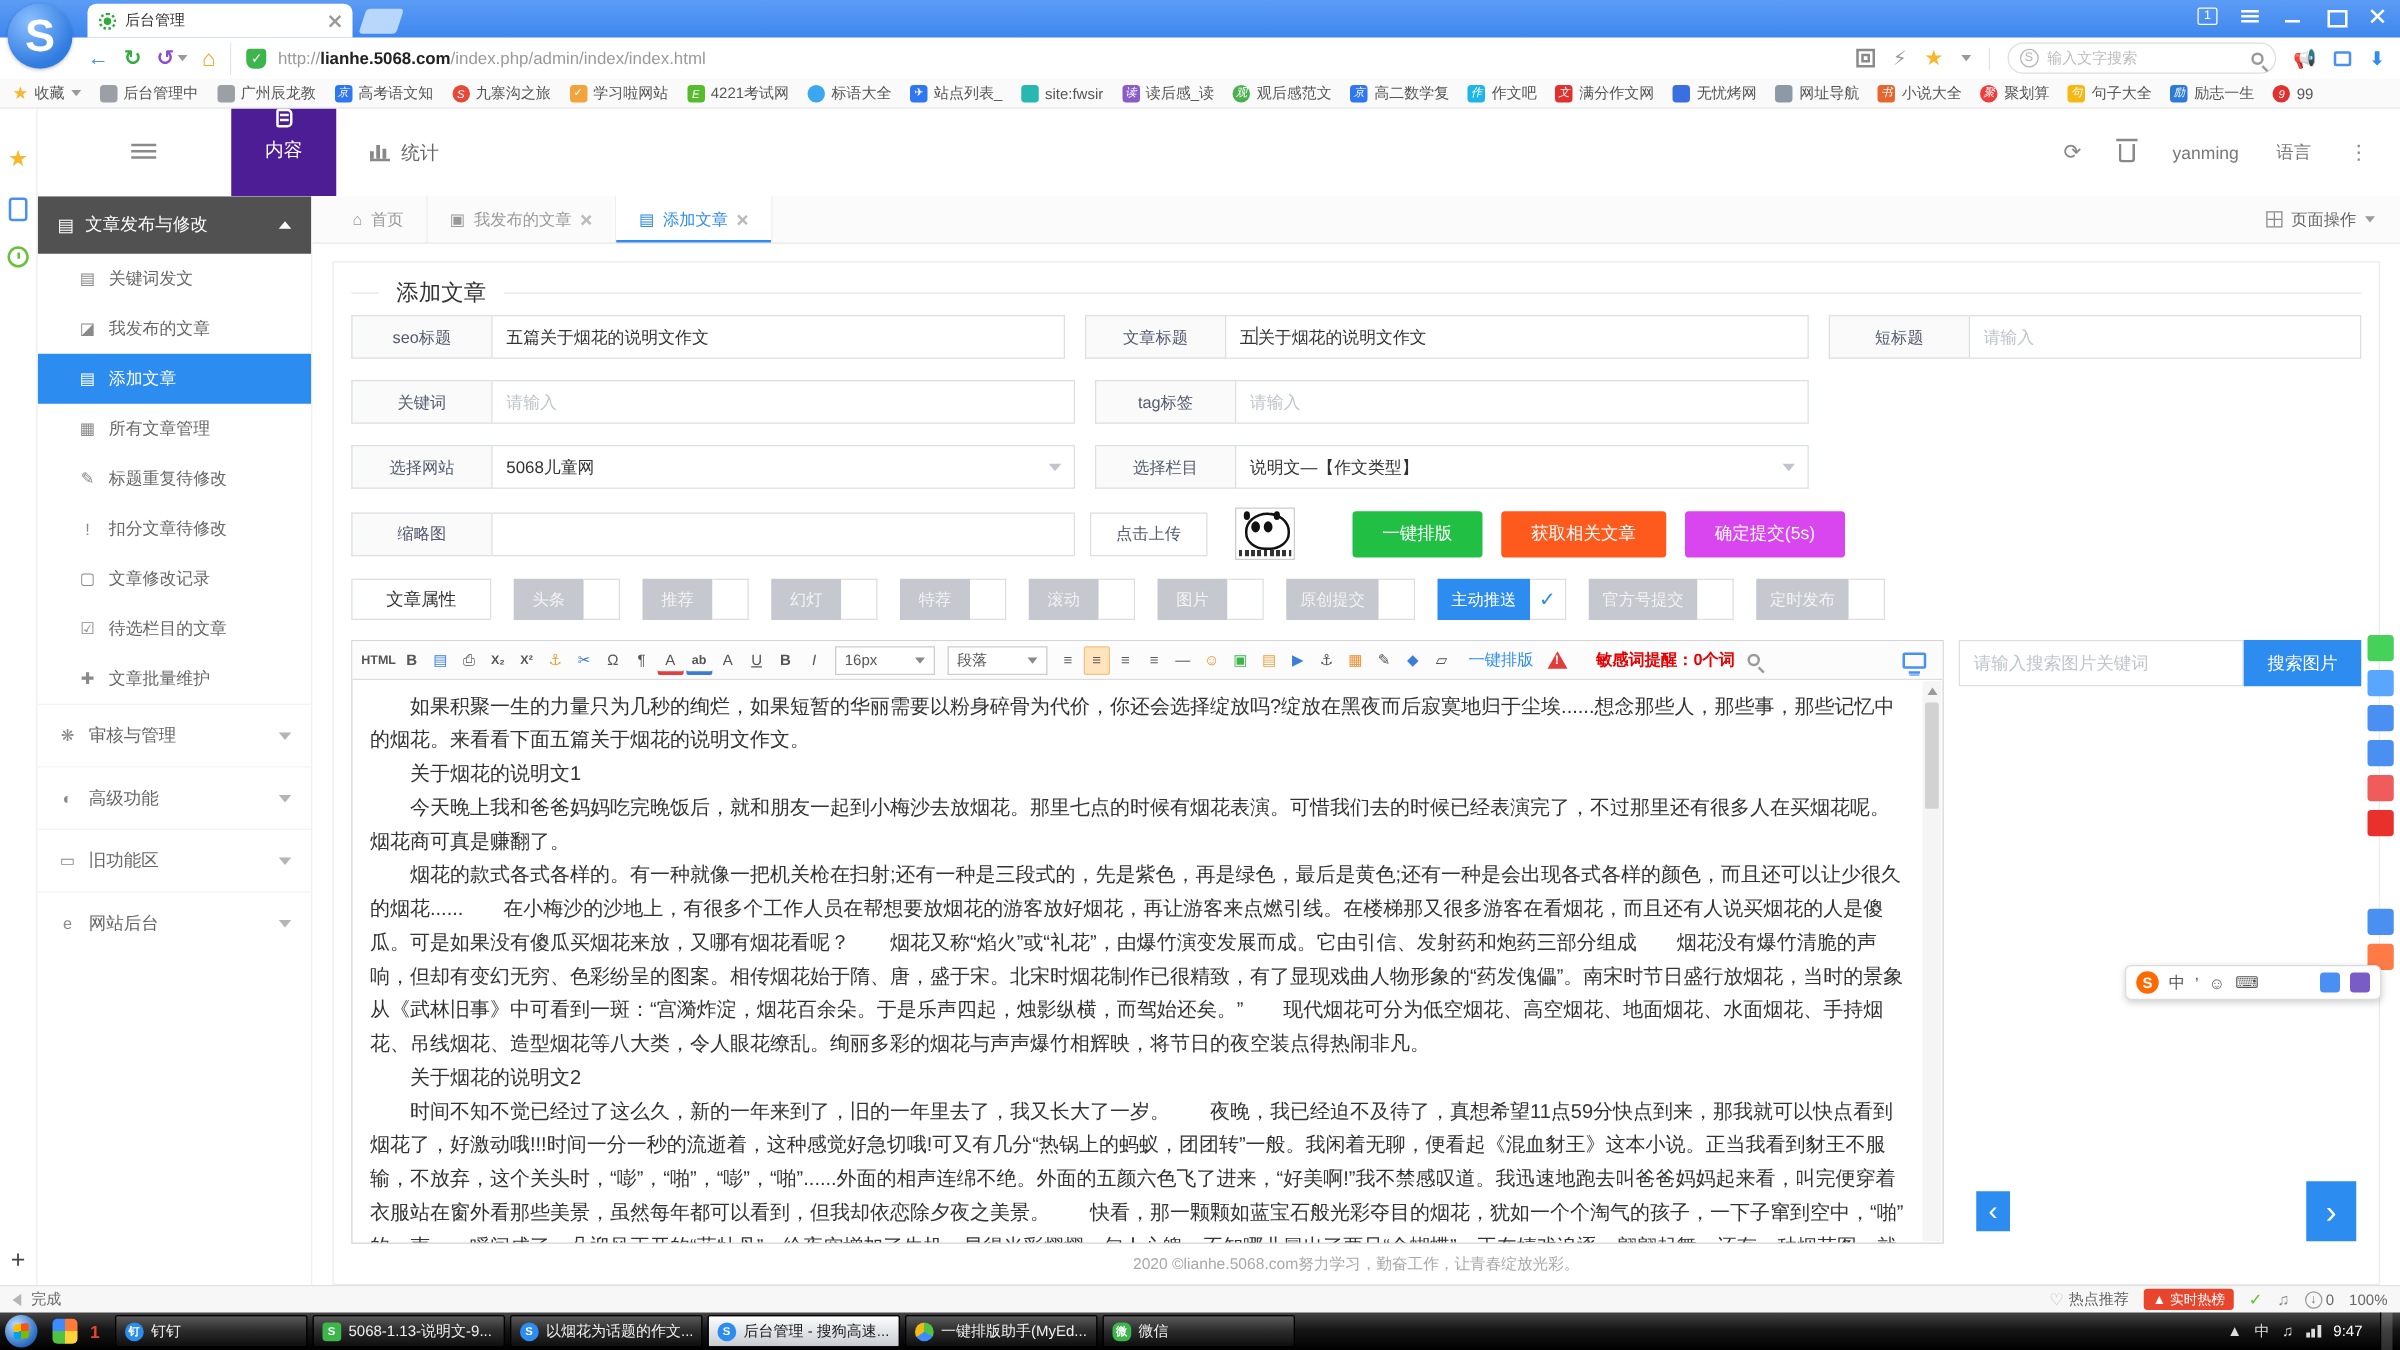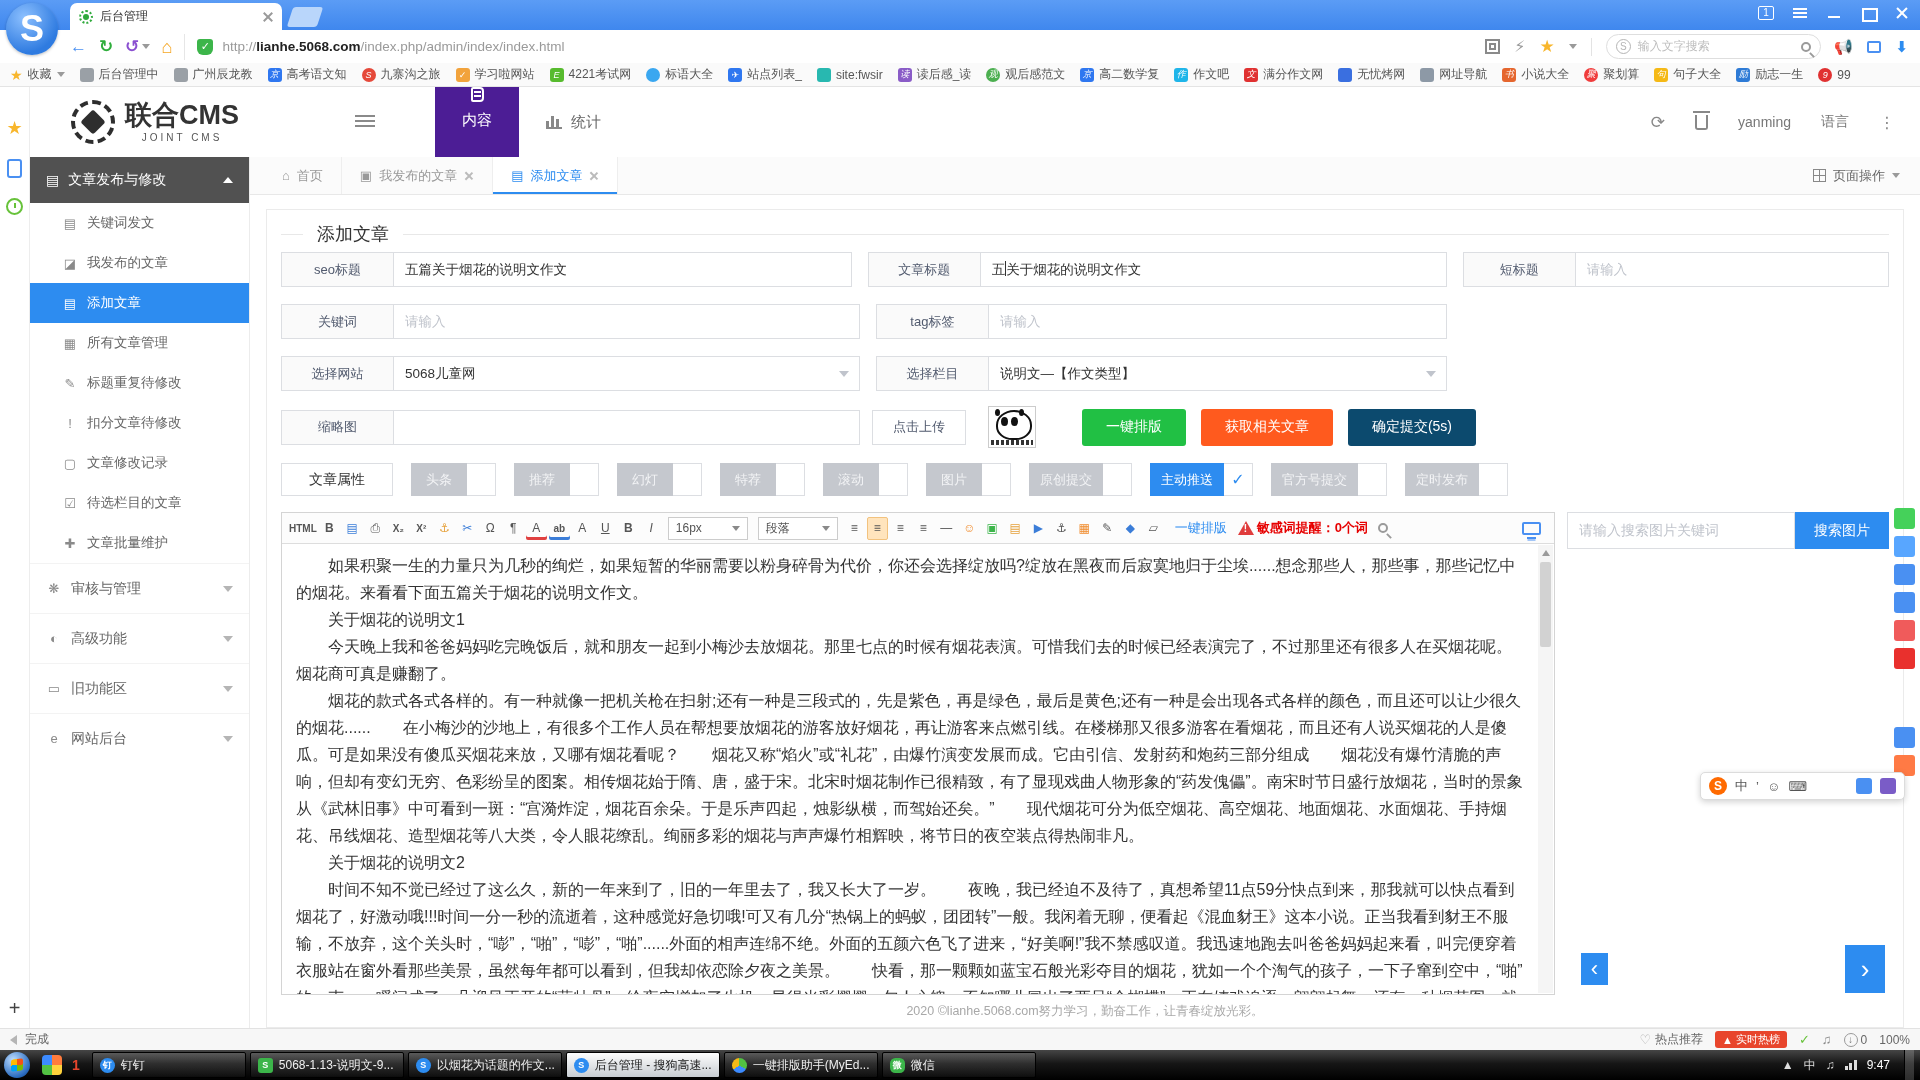--- a/index.html
+++ b/index.html
@@ -136,41 +136,41 @@
   .thumb-row { display:flex; margin-top:17px; height:38px; align-items:center; flex:none; }
   .thumb-group { display:flex; width:36%; height:35px; }
   .btn-upload { height:35px; border:1px solid #dcdee2; padding:0 20px; display:flex; align-items:center; margin-left:12px; font-size:13px; color:#515a6e; background:#fff; }
   .panda { width:48px; height:42px; margin-left:22px; border:1px solid #ccc; background:#fff; position:relative; flex:none; }
   .panda:before { content:""; position:absolute; left:7px; top:3px; width:32px; height:26px; background:#fff; border:2px solid #111; border-radius:50% 50% 45% 45%; }
   .panda:after { content:""; position:absolute; left:12px; top:10px; width:7px; height:9px; background:#111; border-radius:50%; box-shadow:10px 0 0 #111, -7px -9px 0 -1px #111, 17px -9px 0 -1px #111; }
   .panda i { position:absolute; left:2px; bottom:2px; right:2px; height:5px; background:repeating-linear-gradient(90deg,#333 0 3px,#fff 3px 5px); }
   .btn { height:37px; border-radius:3px; color:#fff; font-size:14px; display:flex; align-items:center; justify-content:center; padding:0 24px; white-space:nowrap; }
   .btn-green { background:#21c044; margin-left:46px; }
   .btn-orange { background:#ff5a1e; margin-left:15px; }
-  .btn-blue { background:#0c4a6e; margin-left:15px; }
+  .btn-blue { background:#d946ef; margin-left:15px; }
 
   .attr-row { display:flex; margin-top:17px; height:33px; gap:18px; align-items:stretch; flex:none; }
   .attr-label { width:112px; border:1px solid #dcdee2; background:#fff; display:flex; align-items:center; justify-content:center; font-size:14px; color:#333; flex:none; }
   .attr { display:flex; flex:none; }
   .attr .al { background:#c5c8ce; color:#f2f3f5; display:flex; align-items:center; justify-content:center; font-size:13px; padding:12px 11px; min-width:56px; white-space:nowrap; }
   .attr .ab { width:29px; background:#fff; border:1px solid #dcdee2; border-left:none; display:flex; align-items:center; justify-content:center; color:#2d8cf0; font-size:16px; font-weight:bold; }
   .attr.on .al { background:#2d8cf0; color:#fff; }
 
   .work { display:flex; gap:12px; margin-top:16px; flex:1; min-height:0; }
   .editor { flex:1; border:1px solid #d4d4d4; display:flex; flex-direction:column; min-width:0; }
   .etoolbar { height:31px; border-bottom:1px solid #ddd; background:#fcfcfc; display:flex; align-items:center; padding:0 7px; gap:2px; flex:none; overflow:hidden;justify-content:space-between; }
   .ei { min-width:21px; height:23px; display:flex; align-items:center; justify-content:center; border-radius:2px; font-size:12px; color:#555; flex:none; }
   .ei.sm { font-size:10px; font-weight:bold; }
   .c-blue { color:#3b7dd8; } .c-gold { color:#e6a23c; } .c-orange { color:#f08c2e; } .c-green { color:#3cb54a; }
   .u-red { box-shadow:inset 0 -3px 0 #e04040; } .u-blue { box-shadow:inset 0 -3px 0 #3b7dd8; }
   .align-active { background:#ffe4bd; border:1px solid #f2c27e; }
   .esel { width:80px; height:23px; border:1px solid #ccc; background:#fff; display:flex; align-items:center; justify-content:space-between; padding:0 7px; color:#555; font-size:12px; margin:0 4px; flex:none; }
   .esel .tiny-caret { border-top-color:#8a8a8a; }
   .fmt-link { color:#2d8cf0; font-size:13px; margin:0 9px; white-space:nowrap; flex:none; }
-  .warn { color:#e60000; font-weight:bold; font-size:13px; display:flex; align-items:center; gap:3px; white-space:nowrap; flex:none; }
+  .warn { color:#e60000; font-weight:bold; font-size:13px; display:flex; align-items:center; gap:23px; white-space:nowrap; flex:none; }
   .warn-tri { width:0; height:0; border-left:8px solid transparent; border-right:8px solid transparent; border-bottom:14px solid #e03c3c; position:relative; }
   .warn-tri:after { content:"!"; position:absolute; left:-2px; top:2px; color:#fff; font-size:10px; font-weight:bold; }
   .monitor-ic { margin-left:auto; margin-right:6px; width:19px; height:13px; border:2px solid #4a90f2; border-radius:2px; position:relative; flex:none; }
   .monitor-ic:after { content:""; position:absolute; left:3px; top:13px; width:9px; height:2px; background:#4a90f2; box-shadow:0 2px 0 -0.5px #4a90f2; }
   .ebody { flex:1; position:relative; overflow:hidden; padding:8px 30px 0 14px; font-size:16px; line-height:27px; color:#333; }
   .ebody .p { text-indent:2em; }
   .escroll { position:absolute; right:1px; top:1px; bottom:1px; width:15px; background:#f5f5f5; }
   .escroll .sarr { height:15px; display:flex; align-items:center; justify-content:center; }
   .escroll .sarr i { width:0; height:0; border-left:4px solid transparent; border-right:4px solid transparent; border-bottom:6px solid #9a9a9a; }
   .escroll .sthumb { margin:2px; height:85px; background:#d2d2d2; border-radius:2px; }
@@ -376,29 +376,20 @@
     <div class="left-strip">
       <span class="strip-star">★</span>
       <span class="tablet-ic"></span>
       <span class="clock-ic"></span>
       <span class="plus-ic">+</span>
     </div>
 
     <div class="cms">
 
       <div class="cms-header">
-        <div class="logo-wrap">
-          <span class="emblem">
-              <i></i>
-            </span>
-          <span>
-            <div class="brand-name">联合CMS</div>
-            <div class="brand-sub">JOINT CMS</div>
-          </span>
-        </div>
         <span class="collapse-ic"></span>
         <div class="cms-tabs">
           <div class="cms-tab active">
             <span class="book-ic"></span>
             <span>内容</span>
           </div>
           <div class="cms-tab">
             <span class="chart-ic">
                 <i></i>
                 <i></i>

